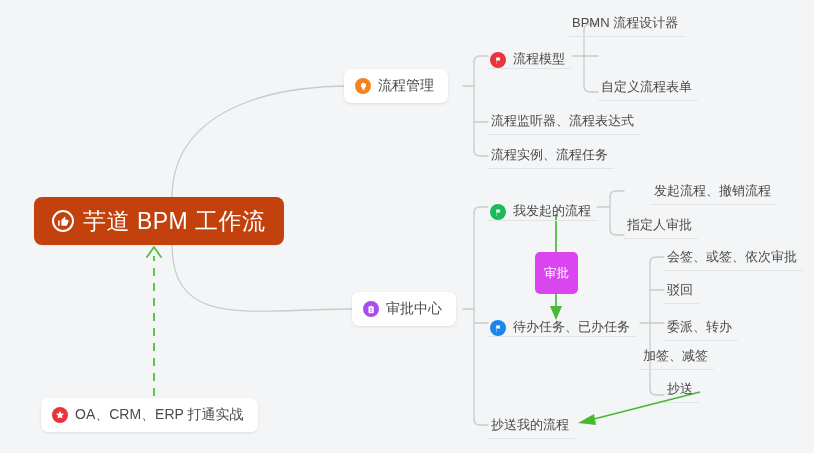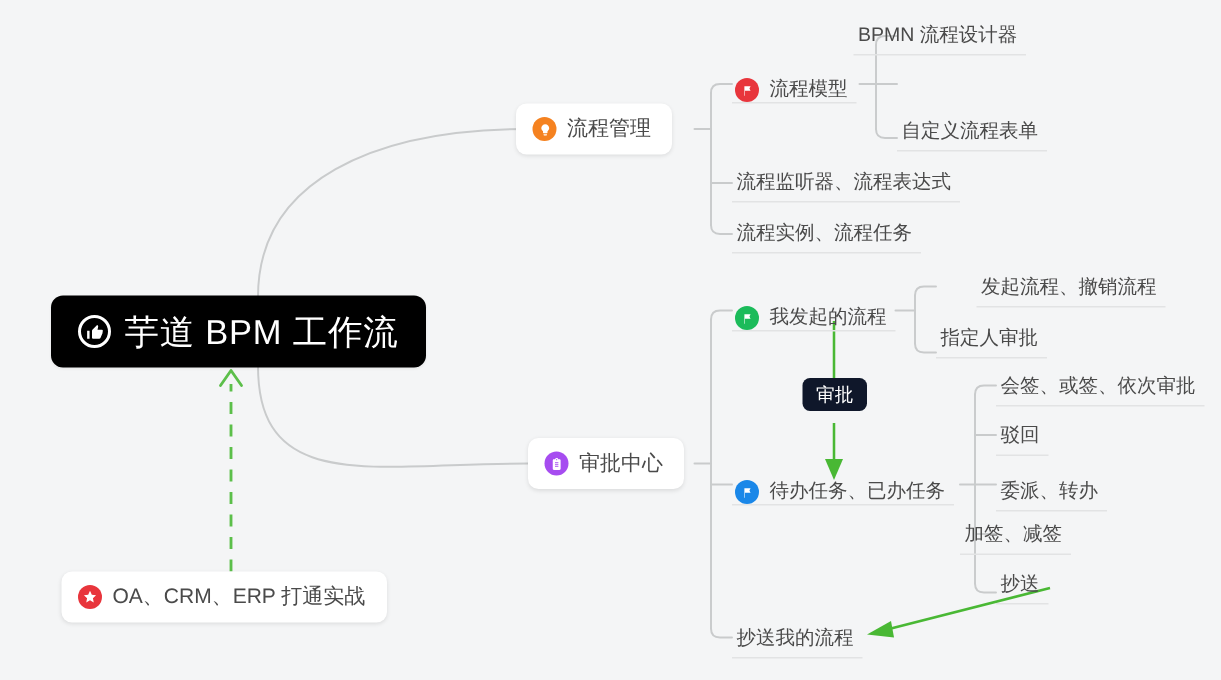--- a/index.html
+++ b/index.html
@@ -30,21 +30,21 @@
   }
   .node {
     position: absolute;
     display: flex;
     align-items: center;
     white-space: nowrap;
     box-sizing: border-box;
   }
   
   .root-node {
-    background: #000000;
+    background: #c2410c;
     border-radius: 8px;
     padding: 0 18px;
     height: 48px;
     box-shadow: 0 1px 2px rgba(0,0,0,0.06);
   }
   .root-node .label {
     color: #ffffff;
     font-size: 23px;
     letter-spacing: 0.5px;
   }
@@ -71,23 +71,23 @@
     padding: 0 6px 0 3px;
     color: #4a4a4a;
     font-size: 13px;
   }
   .leaf-node.with-icon { padding-left: 2px; align-items: flex-end; }
   .leaf-node .ic { margin-right: 7px; }
   .leaf-node .label { color: #4a4a4a; font-size: 13px; }
 
   
   .tag-node {
-    background: #0f172a;
+    background: #d946ef;
     border-radius: 5px;
-    height: 22px;
+    height: 42px;
     padding: 0 9px;
     justify-content: center;
   }
   .tag-node .label {
     color: #ffffff;
     font-size: 12.5px;
   }
 
   
   .ic {
@@ -274,21 +274,21 @@
   </div>
 
   <div class="node leaf-node" style="left:664px; top:376px;">
     <span class="label">抄送</span>
   </div>
 
   <div class="node leaf-node" style="left:488px; top:412px;">
     <span class="label">抄送我的流程</span>
   </div>
 
-  <div class="node card-node" style="left:41px; top:381px;">
+  <div class="node card-node" style="left:41px; top:398px;">
     <span class="ic ic-star">
       <svg width="10" height="10" viewBox="0 0 24 24" fill="#ffffff">
         <path d="M12 2l2.9 6.3 6.8.8-5 4.7 1.3 6.8L12 17.3 6 20.6l1.3-6.8-5-4.7 6.8-.8z"></path>
       </svg>
     </span>
     <span class="label">OA、CRM、ERP 打通实战</span>
   </div>
 
 </div>
 

